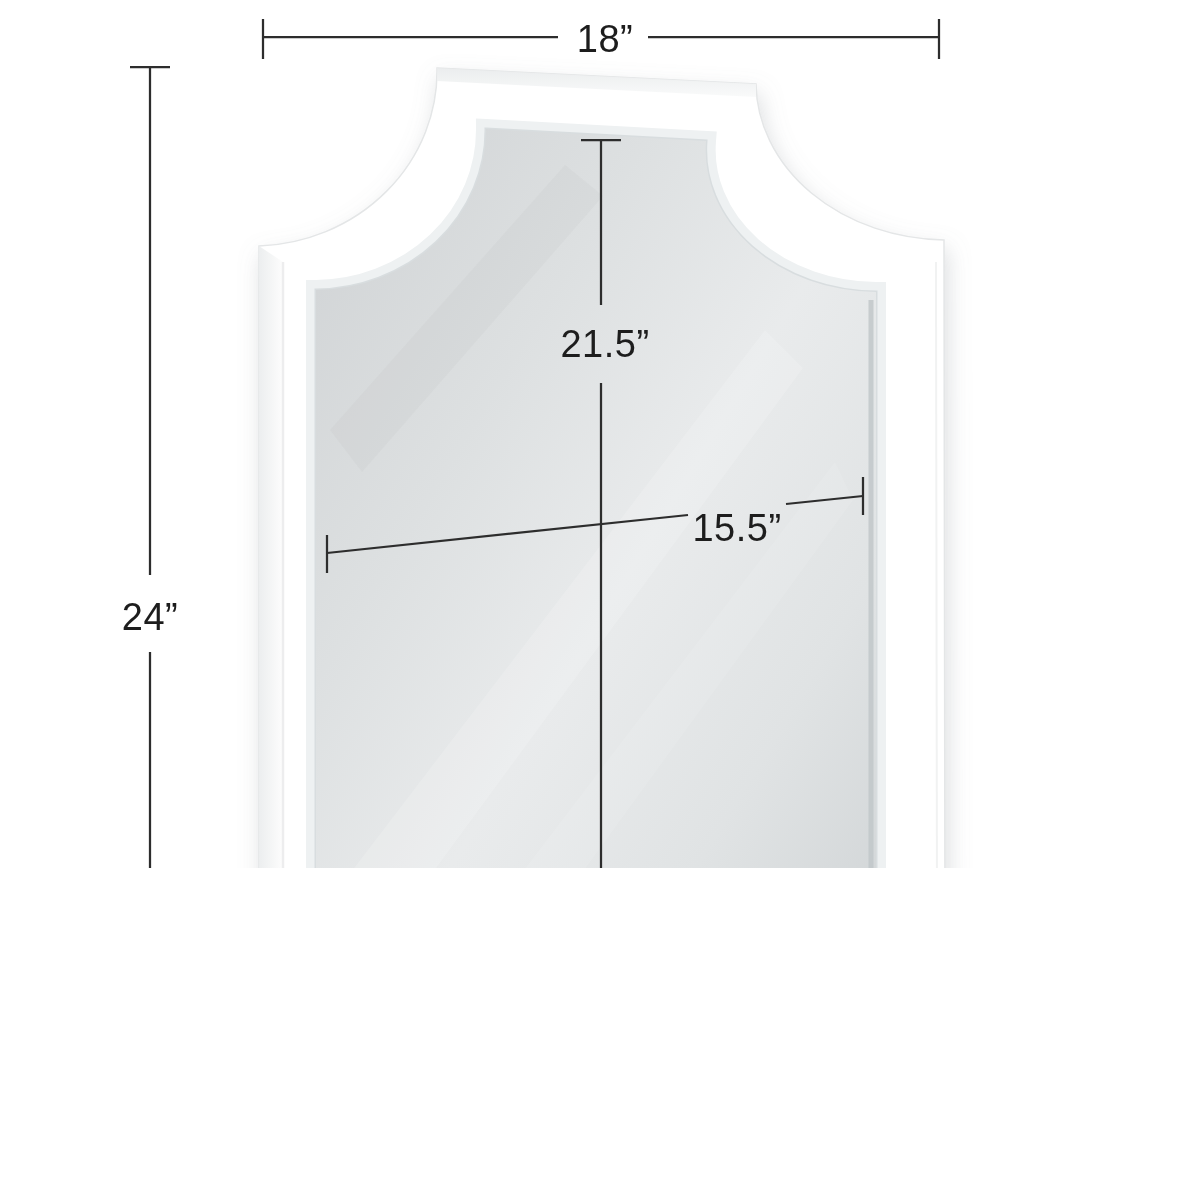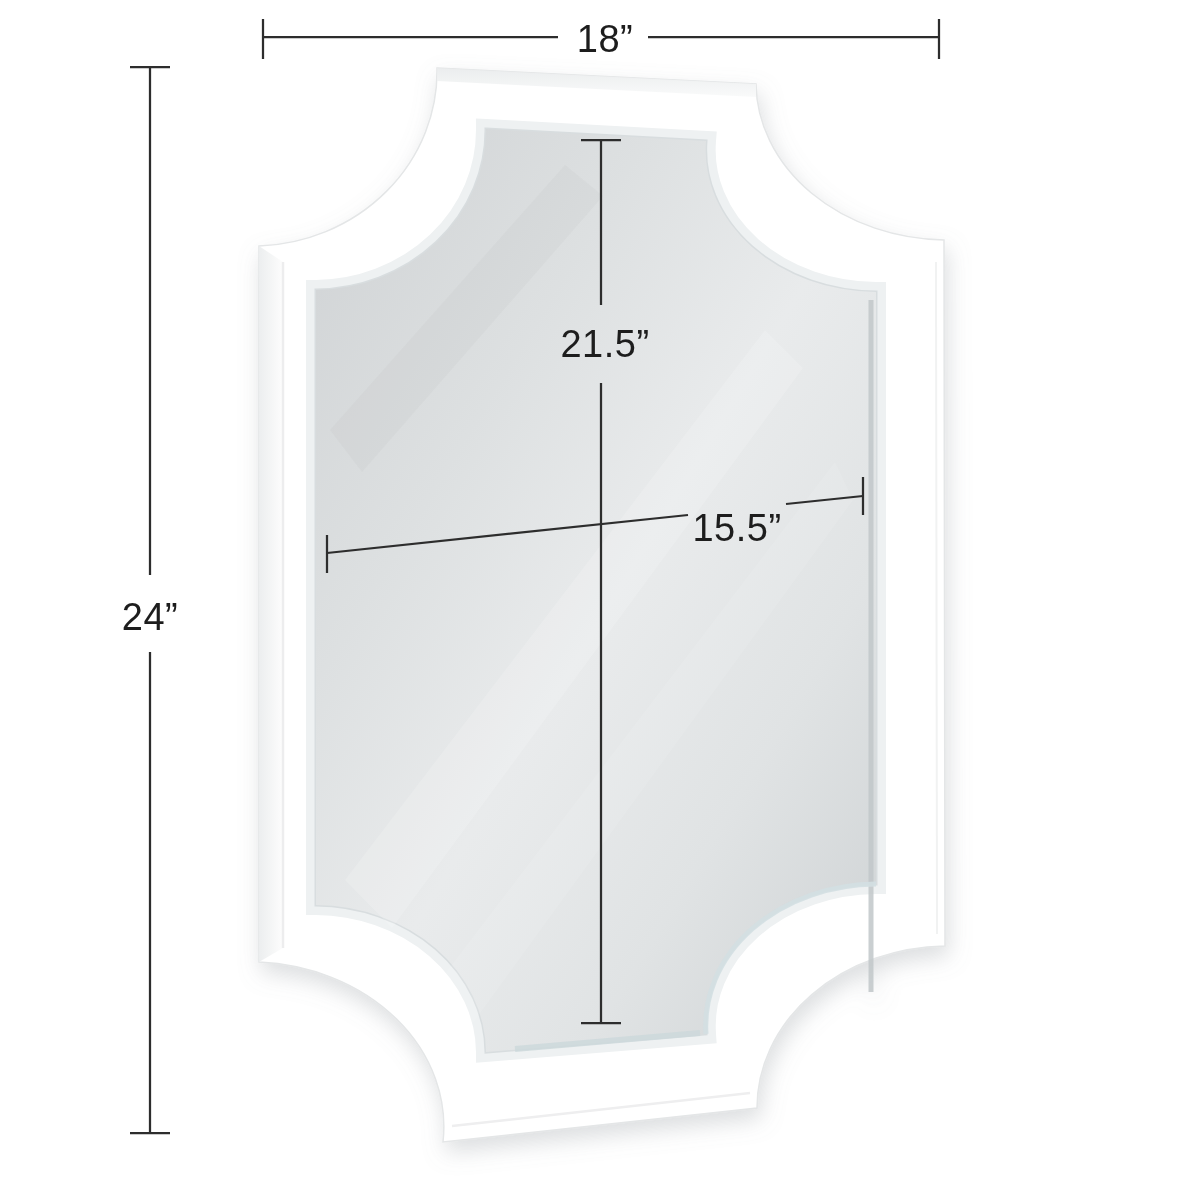--- a/index.html
+++ b/index.html
@@ -3,21 +3,21 @@
 <meta charset="utf-8">
 <style>
   html, body {
     margin: 0;
     padding: 0;
     background: #ffffff;
   }
   .stage {
     position: relative;
     width: 1200px;
-    height: 1200px;
+    height: 868px;
     background: #ffffff;
     overflow: hidden;
   }
   svg { display: block; }
   text.dim-label {
     font-family: "Liberation Sans", "DejaVu Sans", sans-serif;
     font-size: 38px;
     font-weight: 400;
     letter-spacing: 0.5px;
   }

